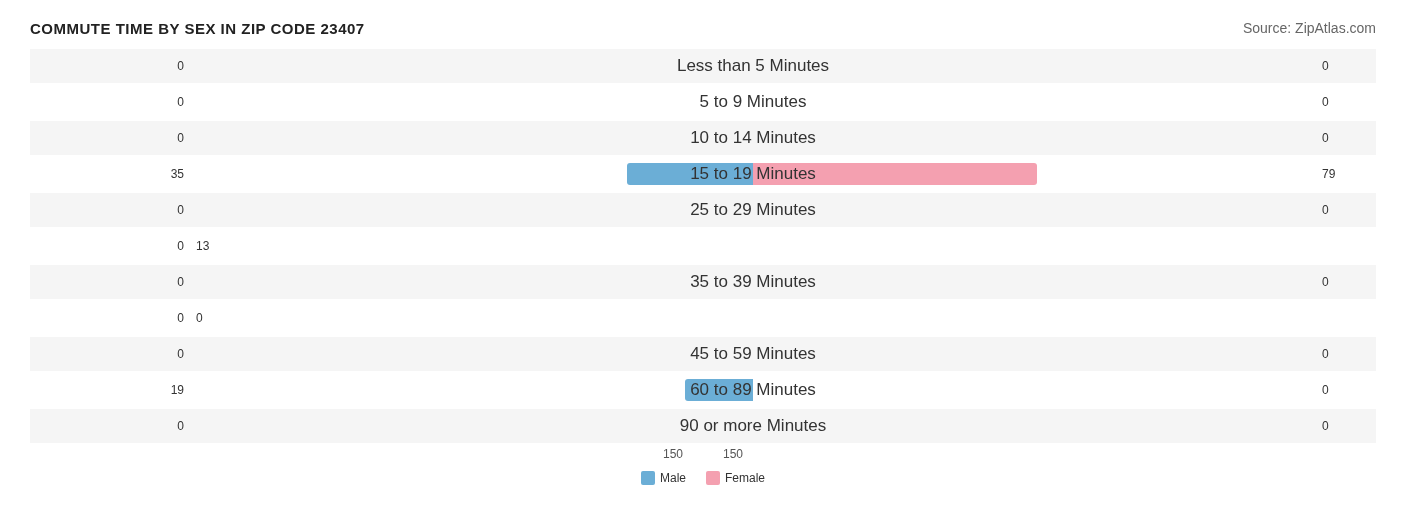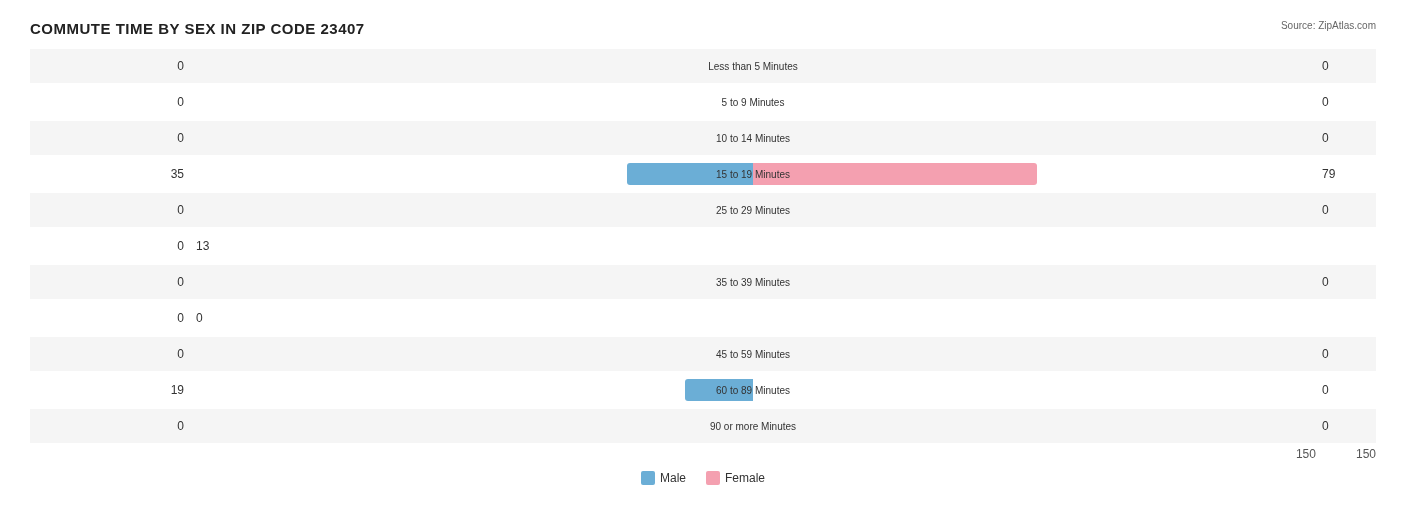--- a/index.html
+++ b/index.html
@@ -18,21 +18,21 @@
       text-align: center;
     }
     .chart-title {
       font-size: 15px;
       font-weight: bold;
       color: #222;
       text-transform: uppercase;
       letter-spacing: 0.5px;
     }
     .source-text {
-      font-size: 10px;
+      font-size: 14px;
       color: #666;
     }
     .chart-area {
       position: relative;
       width: 100%;
     }
     .bar-row {
       display: flex;
       align-items: center;
       height: 34px;
@@ -56,21 +56,21 @@
       flex: 1;
       display: flex;
       align-items: center;
       position: relative;
       height: 100%;
     }
     .center-label {
       position: absolute;
       left: 50%;
       transform: translateX(-50%);
-      font-size: 10px;
+      font-size: 17px;
       color: #333;
       white-space: nowrap;
       text-align: left;
       z-index: 2;
       background: transparent;
       pointer-events: none;
     }
     .male-bar {
       background: #6baed6;
       height: 22px;
@@ -118,21 +118,21 @@
       font-size: 12px;
       color: #333;
     }
     .legend-swatch {
       width: 14px;
       height: 14px;
       border-radius: 2px;
     }
     .axis-labels {
       display: flex;
-      justify-content: flex-end;
+      justify-content: center;
       padding: 0;
       margin-top: 4px;
       gap: 40px;
     }
     .axis-label {
       font-size: 12px;
       color: #555;
     }
   </style>
 </head>

